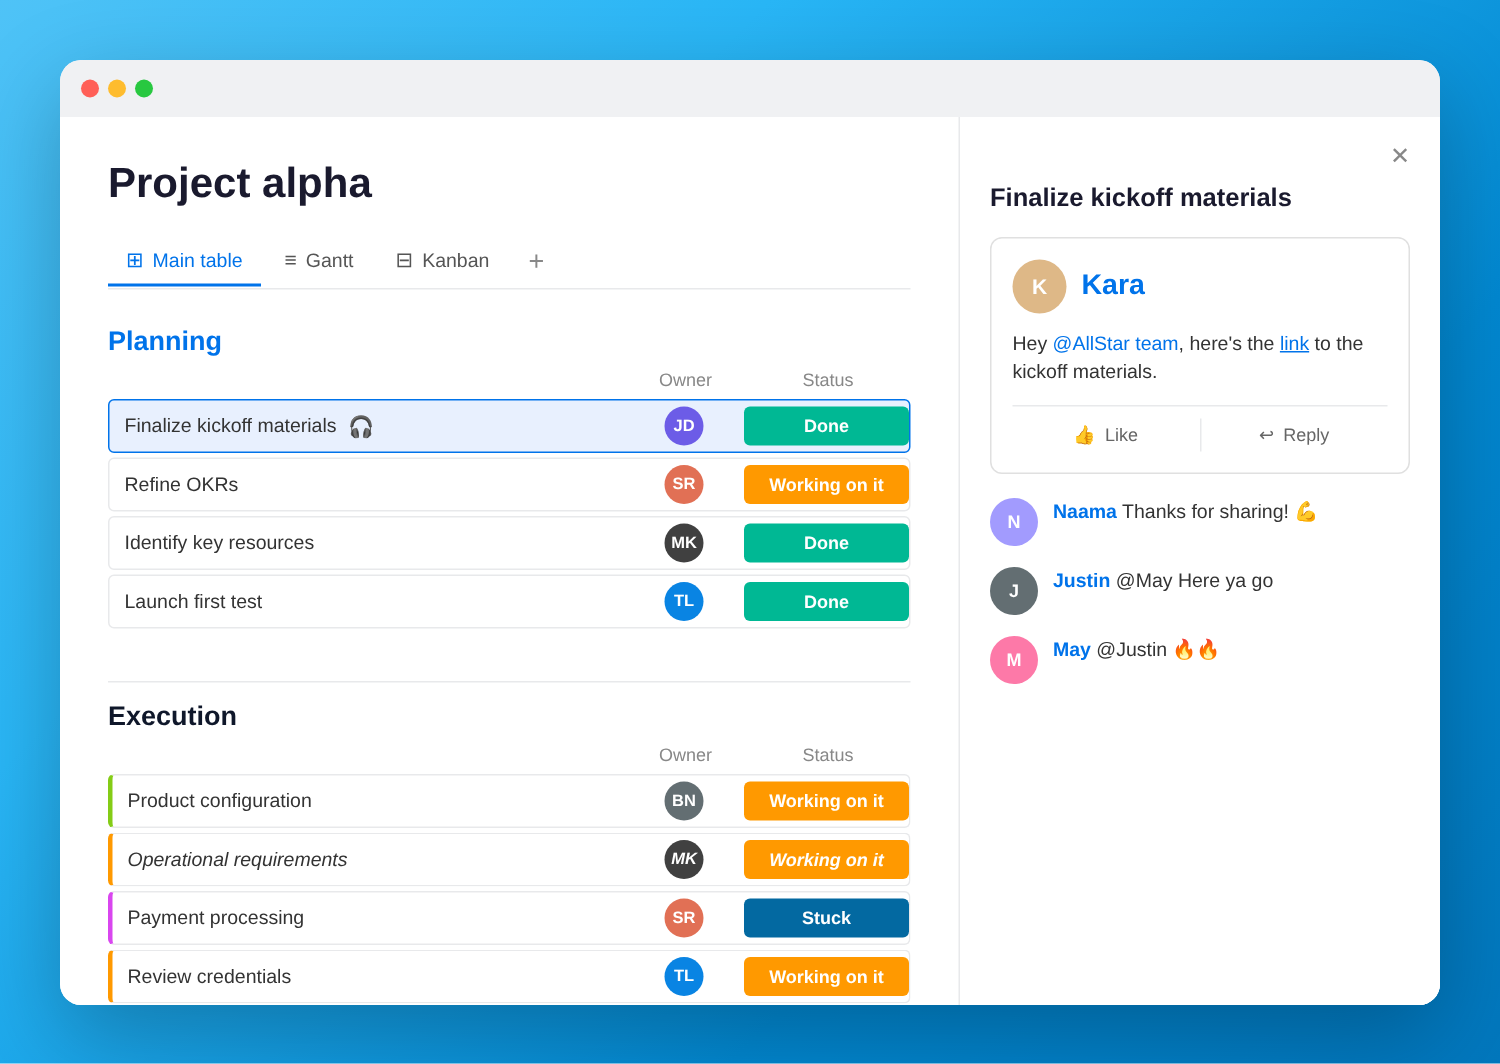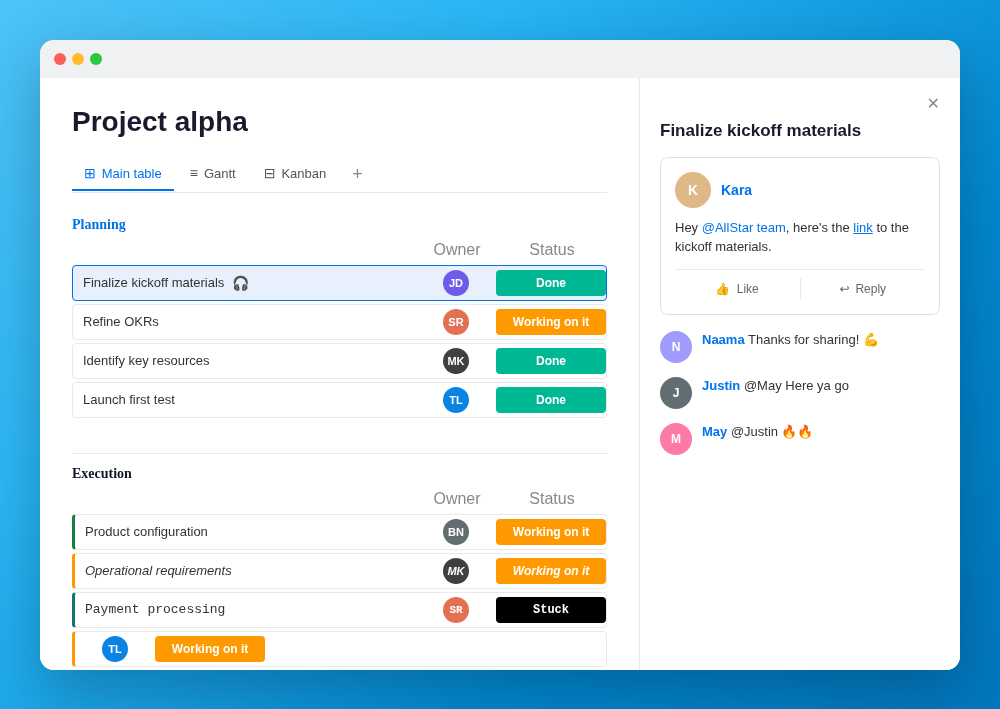--- a/index.html
+++ b/index.html
@@ -94,31 +94,30 @@
       color: #888;
       cursor: pointer;
       font-size: 18px;
       margin-bottom: -1px;
     }
     
     .section {
       margin-bottom: 20px;
     }
     .section-header {
-      font-size: 14px;
+      font-size: 18px;
       font-weight: 700;
       margin-bottom: 8px;
-      font-family: Liberation Serif, serif;
     }
     .section-header.planning { color: #0073ea; }
     .section-header.execution { color: #0f172a; }
     .table-header-row {
       display: flex;
       align-items: center;
-      font-size: 16px;
+      font-size: 12px;
       color: #888;
       padding: 0 0 4px 0;
       margin-bottom: 2px;
     }
     .col-name { flex: 1; }
     .col-owner { width: 80px; text-align: center; }
     .col-status { width: 110px; text-align: center; }
     .table-row {
       display: flex;
       align-items: center;
@@ -170,21 +169,21 @@
       border-radius: 4px;
       display: flex;
       align-items: center;
       justify-content: center;
       font-size: 12px;
       font-weight: 600;
       color: #fff;
     }
     .status-done { background: #00b894; }
     .status-working { background: #ff9900; }
-    .status-stuck { background: #000000; }
+    .status-stuck { background: #0369a1; }
     .section-divider {
       border: none;
       border-top: 1px solid #e8e9eb;
       margin: 12px 0;
     }
     
     .right-panel {
       width: 320px;
       display: flex;
       flex-direction: column;
@@ -227,21 +226,21 @@
       align-items: center;
       justify-content: center;
       font-size: 14px;
       font-weight: 600;
       color: #fff;
       overflow: hidden;
     }
     .commenter-name {
       font-weight: 700;
       color: #0073ea;
-      font-size: 14px;
+      font-size: 19px;
       text-align: right;
     }
     .comment-text {
       font-size: 13px;
       color: #333;
       line-height: 1.5;
     }
     .mention { color: #0073ea; font-weight: 500; }
     .link { color: #0073ea; text-decoration: underline; cursor: pointer; }
     .comment-actions {
@@ -391,21 +390,21 @@
       <hr class="section-divider">
 
       <div class="section">
         <div class="section-header execution">Execution</div>
         <div class="table-header-row">
           <span class="col-name"></span>
           <span class="col-owner">Owner</span>
           <span class="col-status">Status</span>
         </div>
 
-        <div class="table-row" style="border-left: 3px solid #15803d;">
+        <div class="table-row" style="border-left: 3px solid #84cc16;">
           <div class="row-name">
             <span>Product configuration</span>
           </div>
           <div class="row-owner">
             <div class="avatar avatar-f">BN</div>
           </div>
           <div class="col-status">
             <div class="status-badge status-working">Working on it</div>
           </div>
         </div>
@@ -415,33 +414,36 @@
             <span>Operational requirements</span>
           </div>
           <div class="row-owner">
             <div class="avatar avatar-c">MK</div>
           </div>
           <div class="col-status">
             <div class="status-badge status-working">Working on it</div>
           </div>
         </div>
 
-        <div class="table-row" style="border-left: 3px solid #0f766e; font-family: Liberation Mono, monospace;">
+        <div class="table-row" style="border-left: 3px solid #d946ef;">
           <div class="row-name">
             <span>Payment processing</span>
           </div>
           <div class="row-owner">
             <div class="avatar avatar-b">SR</div>
           </div>
           <div class="col-status">
             <div class="status-badge status-stuck">Stuck</div>
           </div>
         </div>
 
         <div class="table-row" style="border-left: 3px solid #ff9900;">
+          <div class="row-name">
+            <span>Review credentials</span>
+          </div>
           <div class="row-owner">
             <div class="avatar avatar-d">TL</div>
           </div>
           <div class="col-status">
             <div class="status-badge status-working">Working on it</div>
           </div>
         </div>
       </div>
     </div>
 

